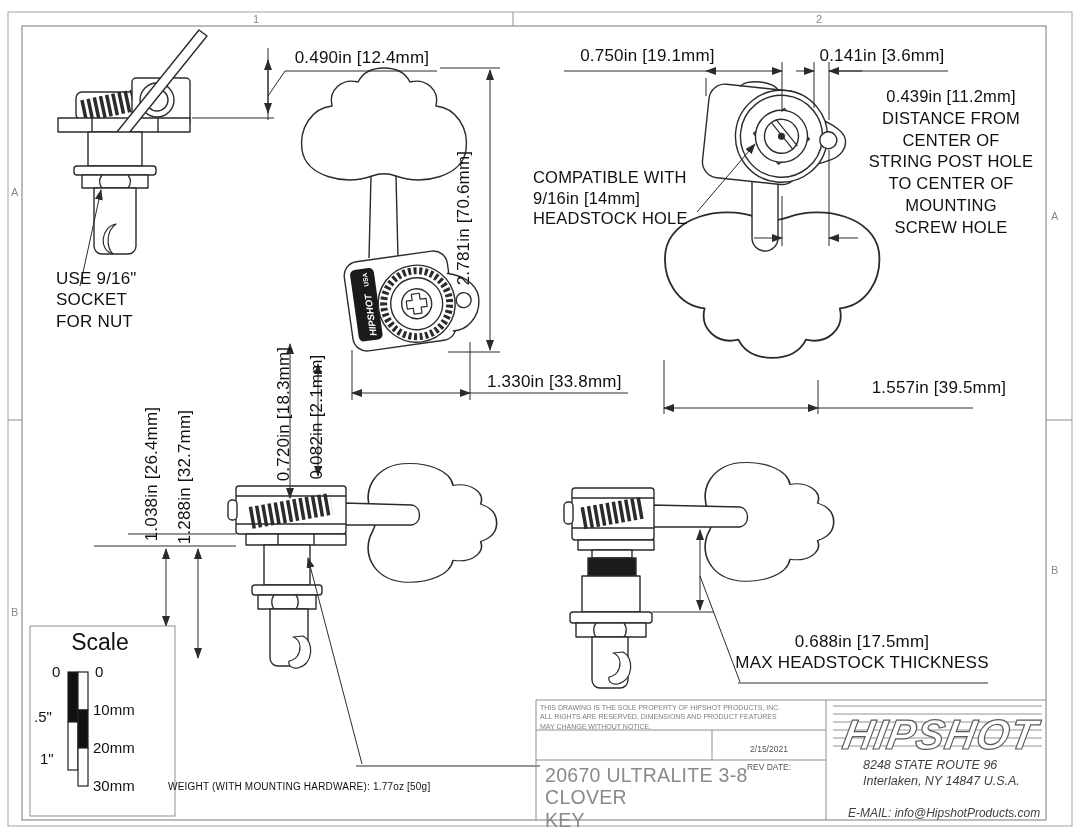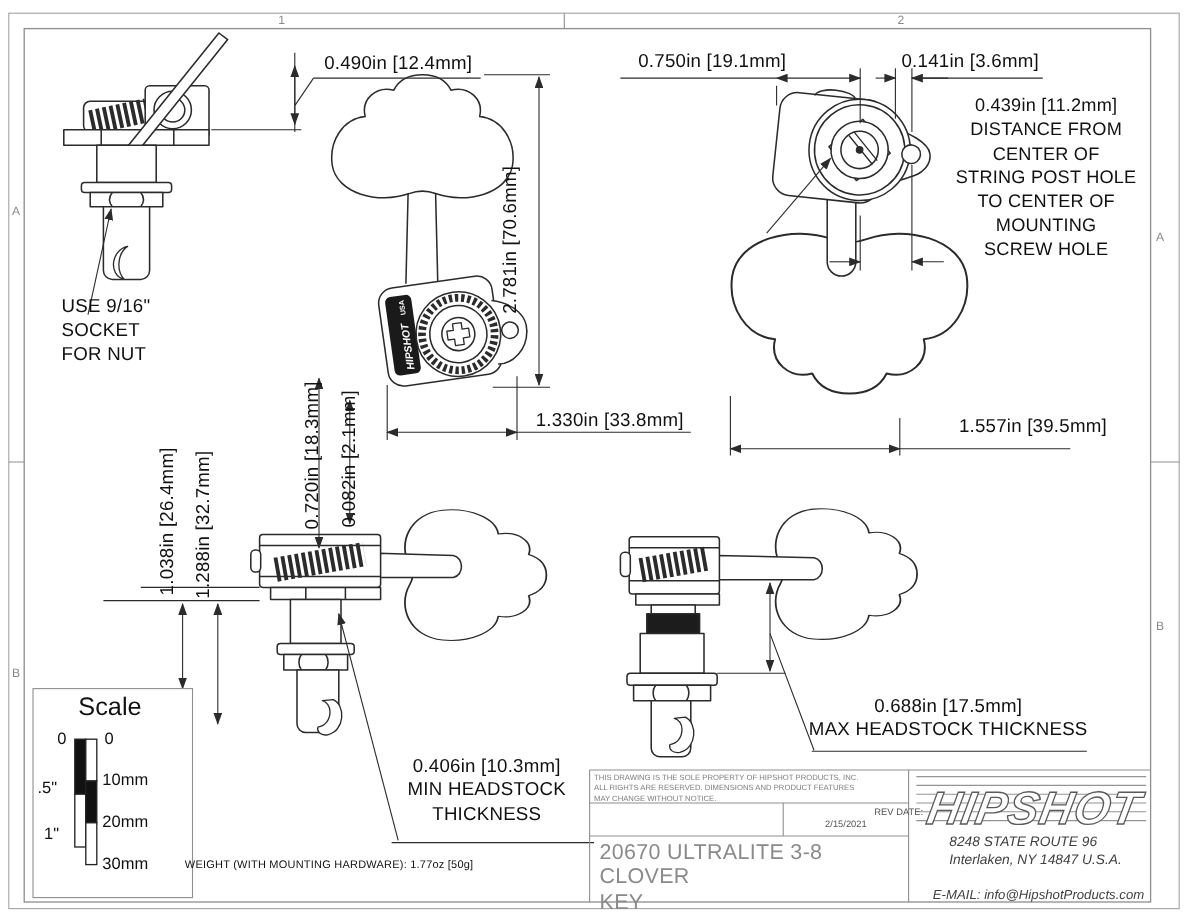--- a/index.html
+++ b/index.html
@@ -206,45 +206,45 @@
   <div class="lbl" style="left:487px;top:371px;white-space:nowrap;">1.330in [33.8mm]</div>
   <div class="lbl ctr" style="left:864px;top:377px;width:150px;">1.557in [39.5mm]</div>
   <div class="lbl rot" style="left:152px;top:474px;">1.038in [26.4mm]</div>
   <div class="lbl rot" style="left:185px;top:477px;">1.288in [32.7mm]</div>
   <div class="lbl rot" style="left:284px;top:414px;">0.720in [18.3mm]</div>
   <div class="lbl rot" style="left:317px;top:417px;">0.082in [2.1mm]</div>
 
   <div class="lbl" style="left:56px;top:268px;">USE 9/16"
 SOCKET
 FOR NUT</div>
+  <div class="lbl" style="left:533px;top:167px;font-size:16.5px;">COMPATIBLE WITH
+9/16in [14mm]
+HEADSTOCK HOLE</div>
   <div class="lbl ctr" style="left:858px;top:86px;width:186px;font-size:16.5px;line-height:1.32;">0.439in [11.2mm]
 DISTANCE FROM
 CENTER OF
 STRING POST HOLE
 TO CENTER OF
 MOUNTING
 SCREW HOLE</div>
-  <div class="lbl ctr" style="left:340px;top:686px;width:205px;">0.406in [10.3mm]
-MIN HEADSTOCK
-THICKNESS</div>
   <div class="lbl ctr" style="left:733px;top:631px;width:258px;">0.688in [17.5mm]
 MAX HEADSTOCK THICKNESS</div>
   <div class="lbl" style="left:168px;top:781px;font-size:10px;white-space:nowrap;">WEIGHT (WITH MOUNTING HARDWARE): 1.77oz [50g]</div>
 
   <div class="scl" style="left:52px;top:629px;width:96px;text-align:center;font-size:23px;">Scale</div>
   <div class="scl" style="left:52px;top:663px;">0</div>
   <div class="scl" style="left:34px;top:708px;">.5"</div>
   <div class="scl" style="left:40px;top:750px;">1"</div>
   <div class="scl" style="left:95px;top:663px;">0</div>
   <div class="scl" style="left:93px;top:701px;text-align:center;">10mm</div>
   <div class="scl" style="left:93px;top:739px;">20mm</div>
   <div class="scl" style="left:93px;top:777px;">30mm</div>
 
   <div class="tb fine" style="left:540px;top:703px;width:252px;">THIS DRAWING IS THE SOLE PROPERTY OF HIPSHOT PRODUCTS, INC. ALL RIGHTS ARE RESERVED. DIMENSIONS AND PRODUCT FEATURES MAY CHANGE WITHOUT NOTICE.</div>
-  <div class="tb rev" style="left:714px;top:733px;width:110px;margin-left:48px;">REV DATE:</div>
+  <div class="tb rev" style="left:714px;top:762px;width:110px;">REV DATE:</div>
   <div class="tb rev" style="left:714px;top:744px;width:110px;">2/15/2021</div>
   <div class="tb ptitle" style="left:545px;top:764px;width:278px;">20670 ULTRALITE 3-8 CLOVER
 KEY</div>
   <div class="tb addr" style="left:863px;top:756px;">8248 STATE ROUTE 96</div>
   <div class="tb addr" style="left:863px;top:772px;">Interlaken, NY 14847 U.S.A.</div>
   <div class="tb addr" style="left:848px;top:804px;font-size:12px;">E-MAIL: info@HipshotProducts.com</div>
 
 </div>
 
 </body></html>

